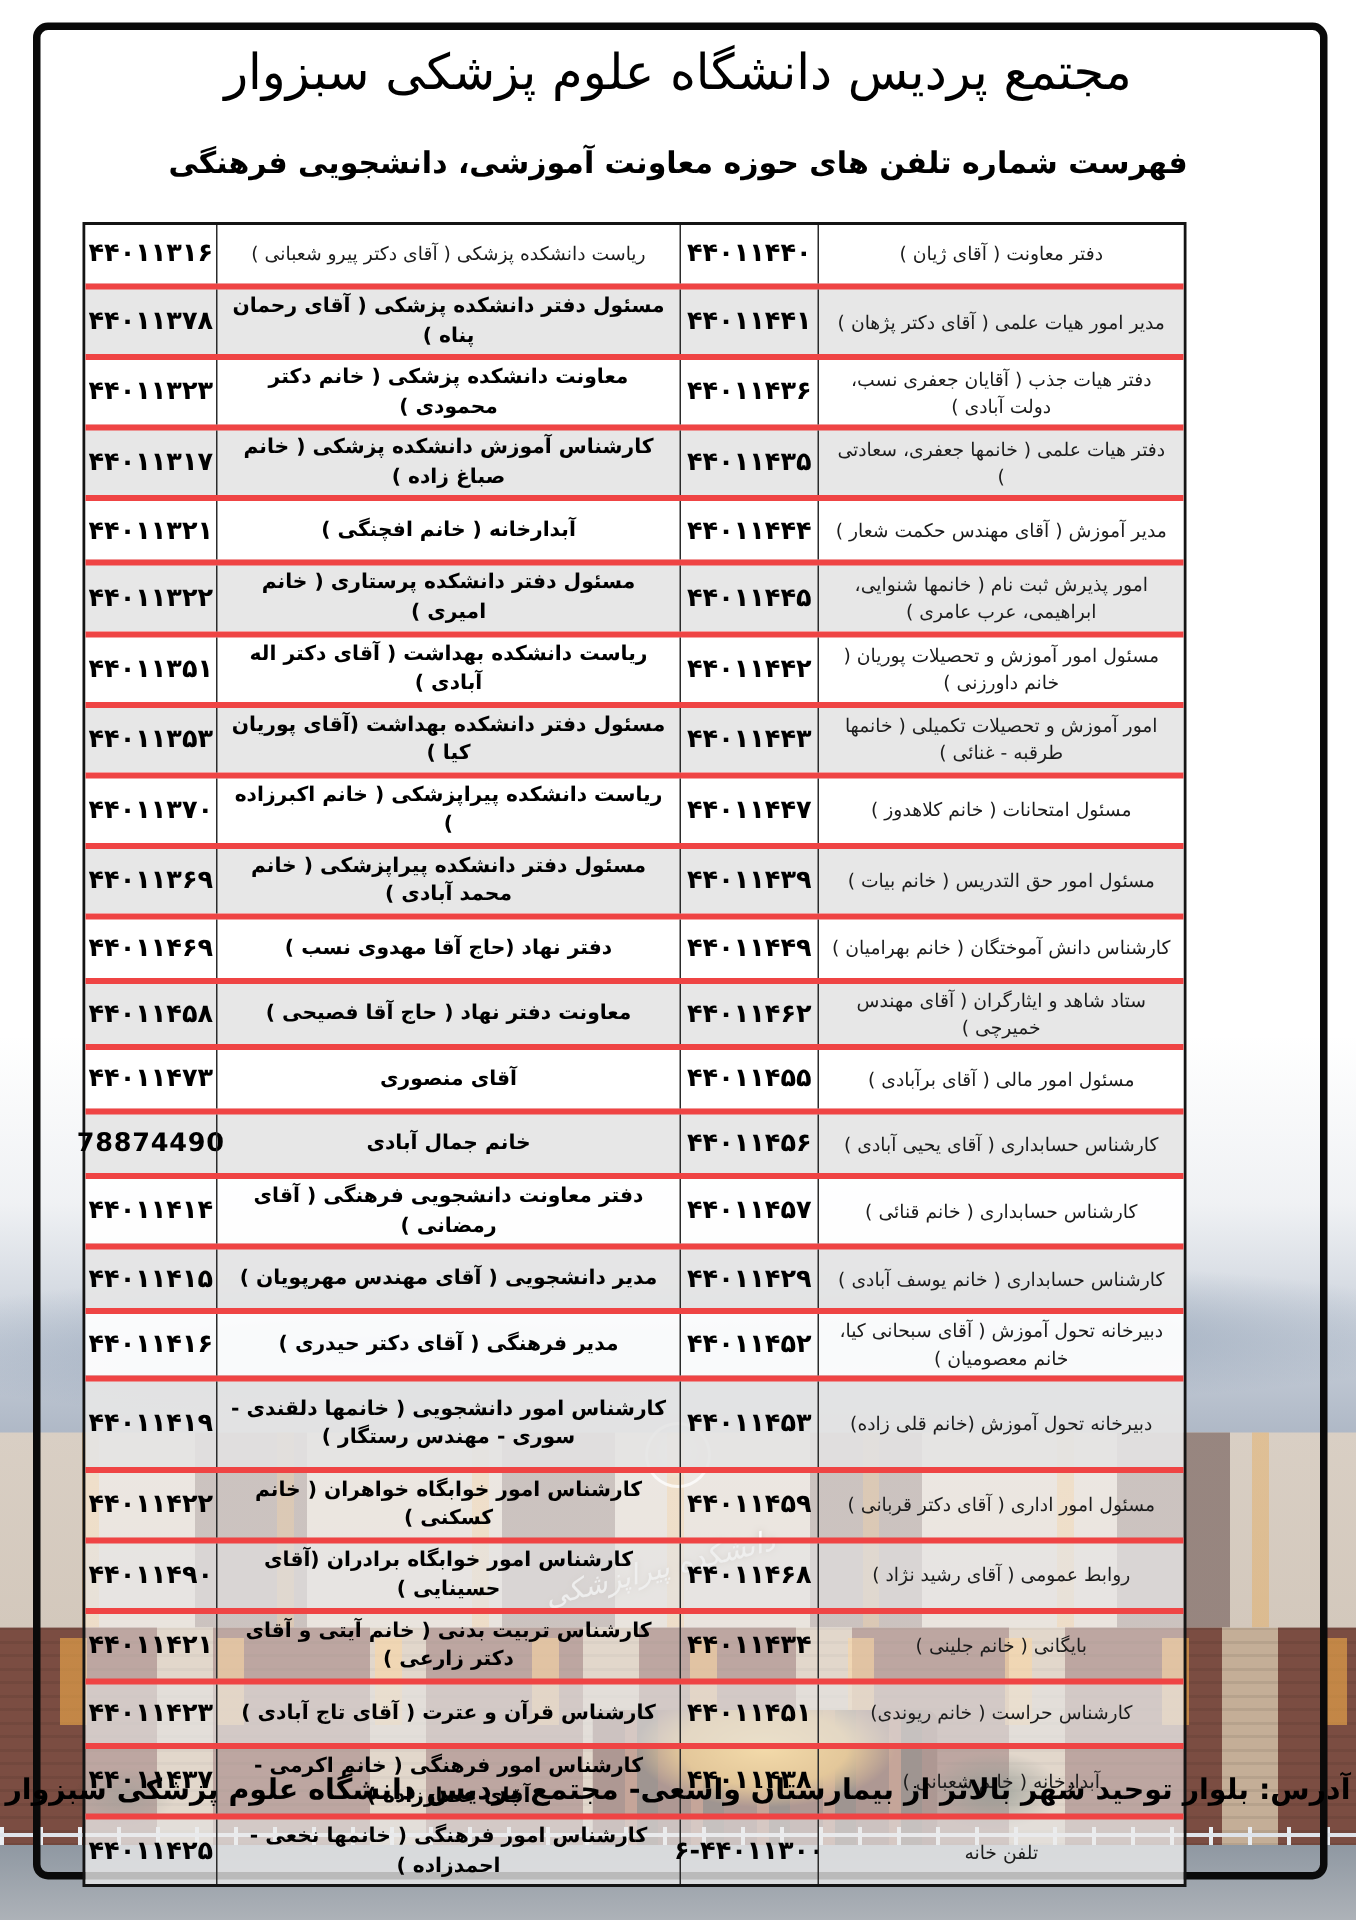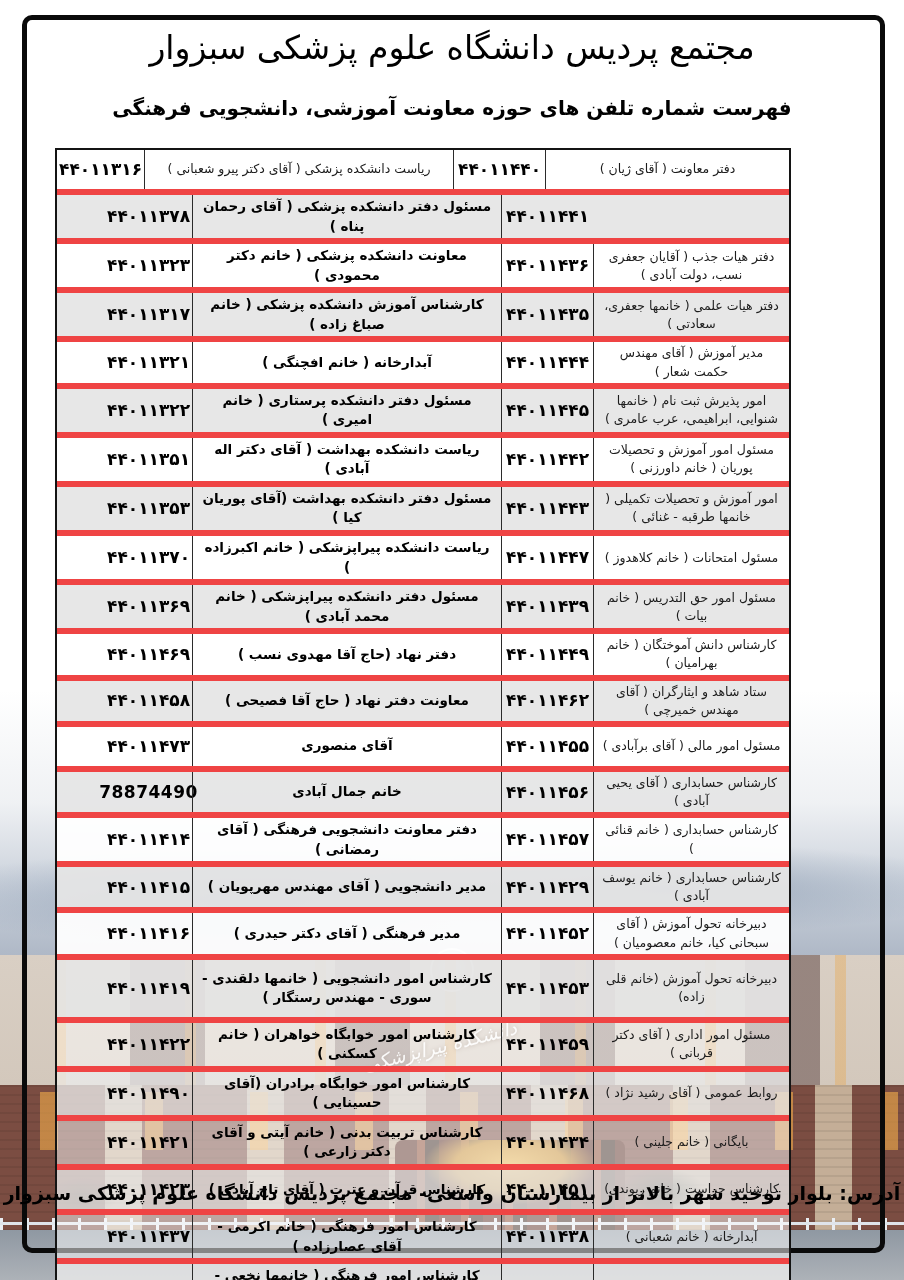--- a/index.html
+++ b/index.html
@@ -54,21 +54,21 @@
     border:5px solid #0a0a0a; border-radius:10px; pointer-events:none;}
   
   .title{position:absolute; left:0; top:28px; width:904px; margin:0;
     text-align:center; font-size:33px; font-weight:normal; letter-spacing:.5px;}
   .subtitle{position:absolute; left:0; top:96px; width:904px; margin:0;
     text-align:center; font-size:20px; font-weight:bold;}
   
   .table{position:absolute; left:55px; top:148px; width:736px;
     border:2px solid #141414; box-sizing:border-box; background:rgba(255,255,255,.0);}
   .row{display:grid; grid-template-columns:87px 309px 92px auto; direction:ltr;}
-  .row + .row{border-top:6px solid #ef4444;padding-left:48px;}
+  .row + .row{border-top:4px solid #ef4444;}
   .row:nth-child(odd){background:rgba(255,255,255,.93);}
   .row:nth-child(even){background:rgba(229,229,229,.93);}
   .row:nth-child(n+19):nth-child(odd){background:rgba(255,255,255,.5);}
   .row:nth-child(n+19):nth-child(even){background:rgba(236,236,236,.78);}
   .cell{min-height:39px; display:flex; align-items:center; justify-content:center;
     padding:2px 8px; box-sizing:border-box; text-align:center; line-height:1.45;}
   .row.tall .cell{min-height:57px;}
   .cell + .cell{border-left:1px solid #2b2b2b;}
   .phone{font-size:17px; font-weight:bold; letter-spacing:.5px; white-space:nowrap;}
   .desc.bold{font-size:13.5px; font-weight:bold;}
@@ -106,20 +106,21 @@
       <div class="row">
         <div class="cell phone" dir="ltr">۴۴۰۱۱۳۱۶</div>
         <div class="cell desc thin" dir="rtl">ریاست دانشکده پزشکی ( آقای دکتر پیرو شعبانی )</div>
         <div class="cell phone" dir="ltr">۴۴۰۱۱۴۴۰</div>
         <div class="cell desc thin" dir="rtl">دفتر معاونت ( آقای ژیان )</div>
       </div>
       <div class="row">
         <div class="cell phone" dir="ltr">۴۴۰۱۱۳۷۸</div>
         <div class="cell desc bold" dir="rtl">مسئول دفتر دانشکده پزشکی ( آقای رحمان پناه )</div>
         <div class="cell phone" dir="ltr">۴۴۰۱۱۴۴۱</div>
+        <div class="cell desc thin" dir="rtl">مدیر امور هیات علمی ( آقای دکتر پژهان )</div>
       </div>
       <div class="row">
         <div class="cell phone" dir="ltr">۴۴۰۱۱۳۲۳</div>
         <div class="cell desc bold" dir="rtl">معاونت دانشکده پزشکی ( خانم دکتر محمودی )</div>
         <div class="cell phone" dir="ltr">۴۴۰۱۱۴۳۶</div>
         <div class="cell desc thin" dir="rtl">دفتر هیات جذب ( آقایان جعفری نسب، دولت آبادی )</div>
       </div>
       <div class="row">
         <div class="cell phone" dir="ltr">۴۴۰۱۱۳۱۷</div>
         <div class="cell desc bold" dir="rtl">کارشناس آموزش دانشکده پزشکی ( خانم صباغ زاده )</div>

